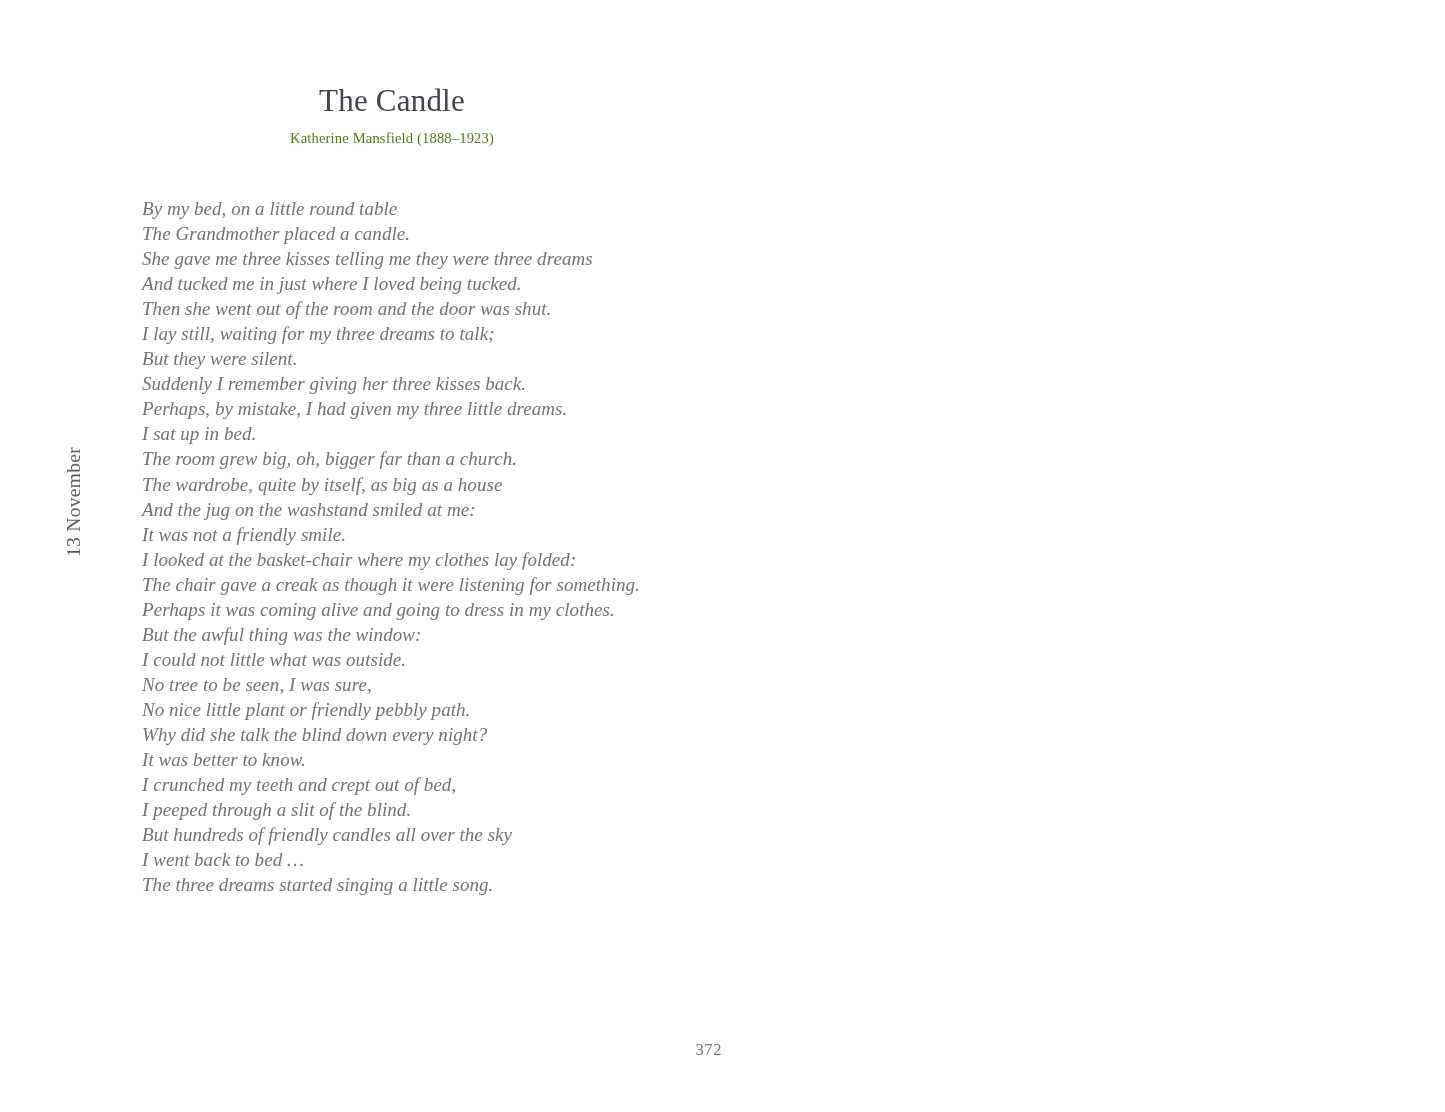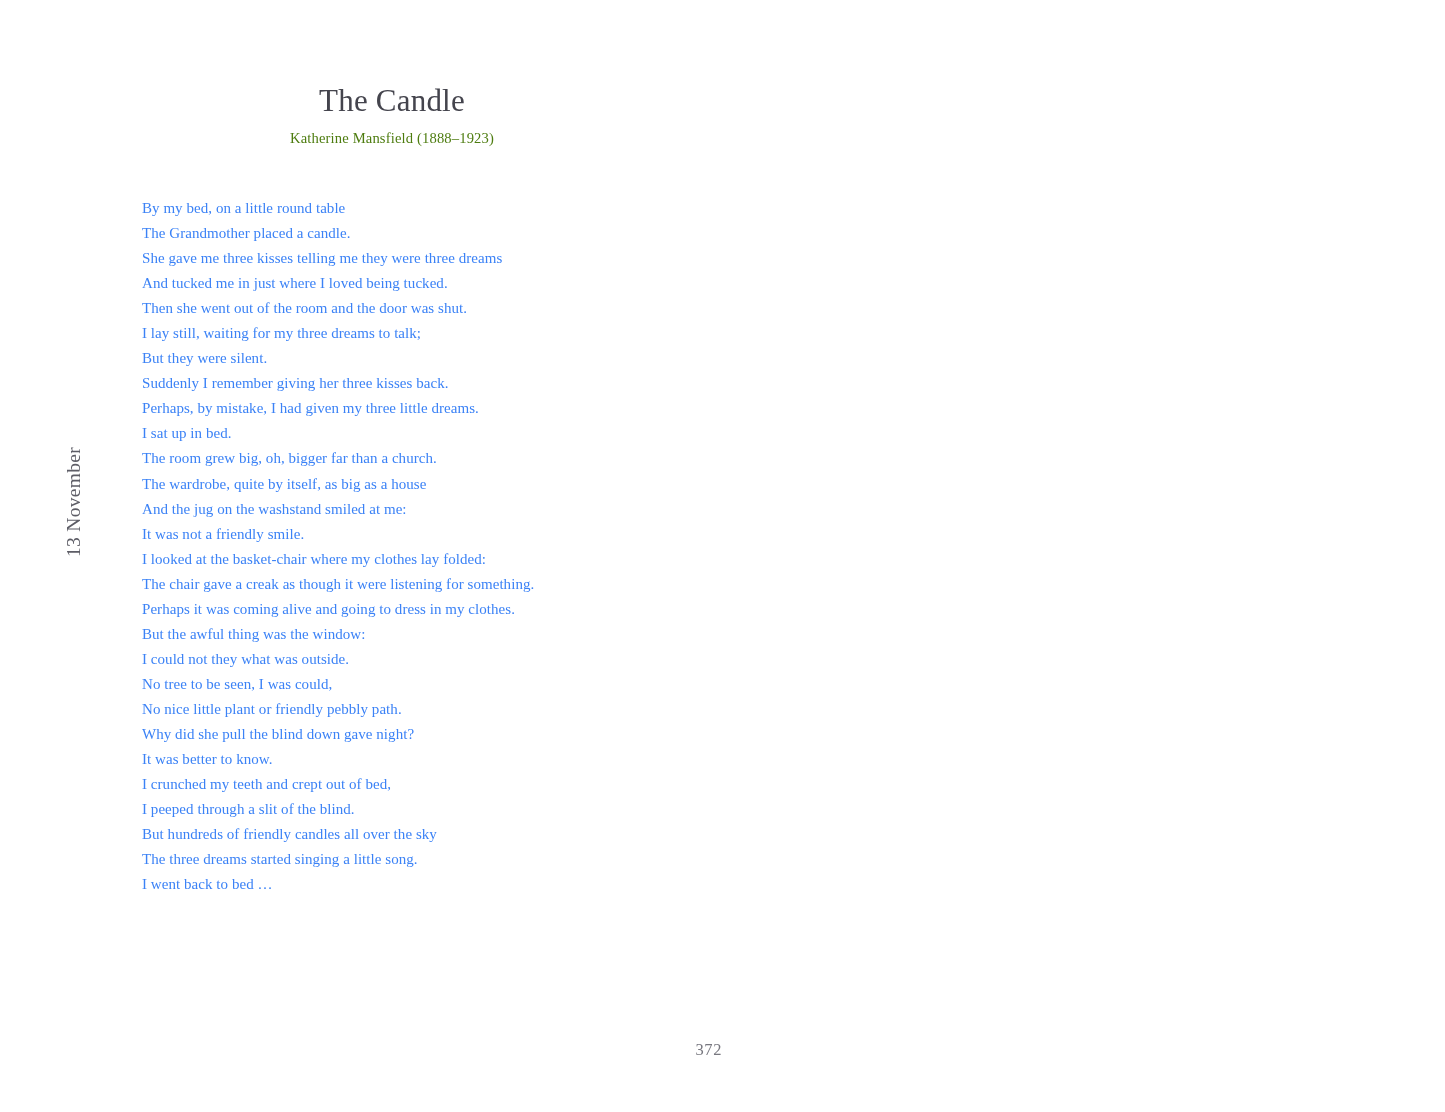--- a/index.html
+++ b/index.html
@@ -74,25 +74,26 @@
   }
   .poem-title { margin-bottom: 9px; }
 
   .poem-body {
     position: absolute;
     left: 142px;
     top: 196px;
     width: 560px;
   }
   .poem-line {
-    font-size: 15px;
+    font-size: 19px;
     line-height: 25.05px;
-    color: #3b82f6;
+    color: #737373;
     white-space: nowrap;
     letter-spacing: 0.05px;
+    font-style: italic;
   }
 
   
   .folio {
     position: absolute;
     top: 1040px;
     font-size: 16.5px;
     color: #77777f;
     letter-spacing: 0.6px;
   }
@@ -124,30 +125,30 @@
         <div class="poem-line">Perhaps, by mistake, I had given my three little dreams.</div>
         <div class="poem-line">I sat up in bed.</div>
         <div class="poem-line">The room grew big, oh, bigger far than a church.</div>
         <div class="poem-line">The wardrobe, quite by itself, as big as a house</div>
         <div class="poem-line">And the jug on the washstand smiled at me:</div>
         <div class="poem-line">It was not a friendly smile.</div>
         <div class="poem-line">I looked at the basket-chair where my clothes lay folded:</div>
         <div class="poem-line">The chair gave a creak as though it were listening for something.</div>
         <div class="poem-line">Perhaps it was coming alive and going to dress in my clothes.</div>
         <div class="poem-line">But the awful thing was the window:</div>
-        <div class="poem-line">I could not they what was outside.</div>
-        <div class="poem-line">No tree to be seen, I was could,</div>
+        <div class="poem-line">I could not little what was outside.</div>
+        <div class="poem-line">No tree to be seen, I was sure,</div>
         <div class="poem-line">No nice little plant or friendly pebbly path.</div>
-        <div class="poem-line">Why did she pull the blind down gave night?</div>
+        <div class="poem-line">Why did she talk the blind down every night?</div>
         <div class="poem-line">It was better to know.</div>
         <div class="poem-line">I crunched my teeth and crept out of bed,</div>
         <div class="poem-line">I peeped through a slit of the blind.</div>
         <div class="poem-line">But hundreds of friendly candles all over the sky</div>
+        <div class="poem-line">I went back to bed …</div>
         <div class="poem-line">The three dreams started singing a little song.</div>
-        <div class="poem-line">I went back to bed …</div>
       </div>
 
     <div class="folio left">372</div>
   </div>
 
   <div class="page">
 
     
 
     

